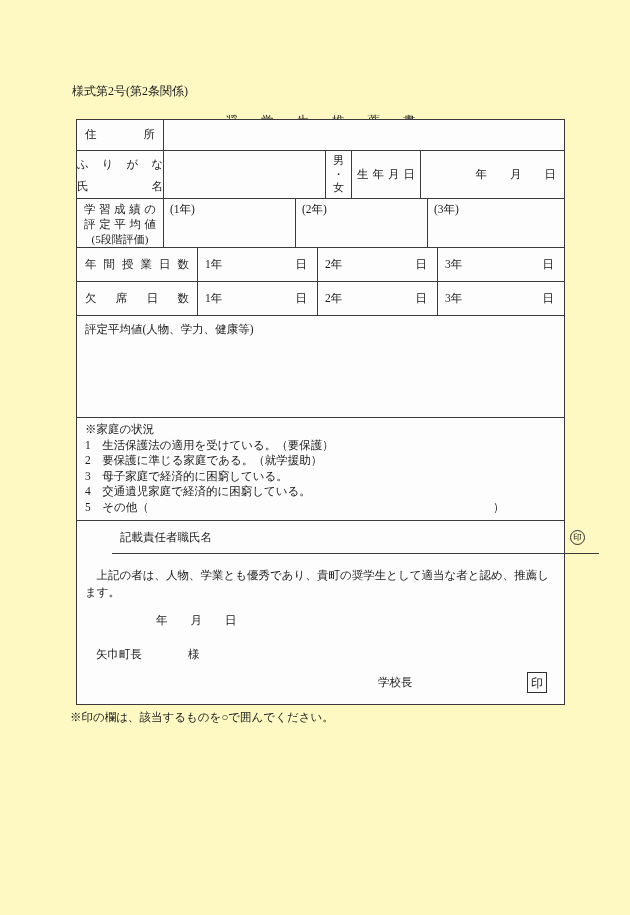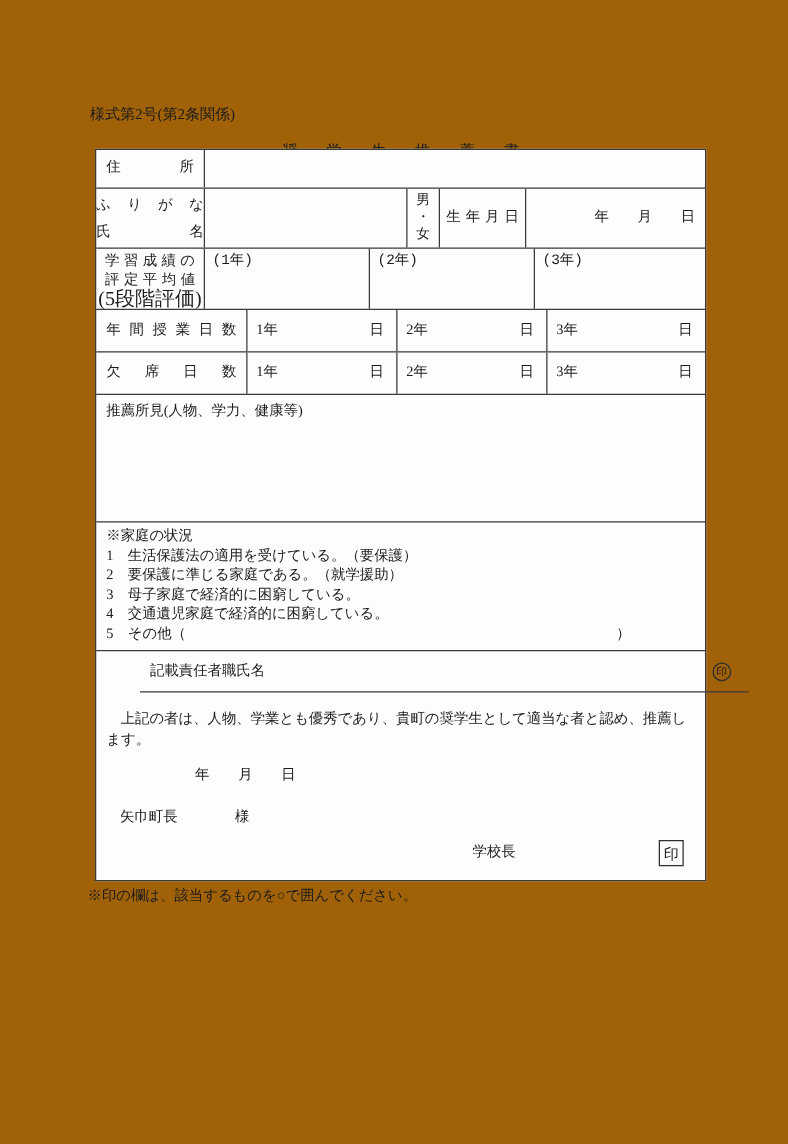--- a/index.html
+++ b/index.html
@@ -6,21 +6,21 @@
   html,body { background:#ffffff; }
   body {
     font-family: "Liberation Serif", "DejaVu Serif", serif;
     color:#1b1b1b;
     font-size:11.5px;
     line-height:1.3;
   }
   #page {
     position:relative;
     width:630px; height:915px;
-    background:#a16207;
+    background:#fef9c3;
     overflow:hidden;
   }
   .form-number { position:absolute; left:72px; top:84px; font-size:12px; }
   .doc-title {
     position:absolute; left:76px; top:113px; width:489px;
     text-align:center; font-size:12.5px;
     letter-spacing:23px; text-indent:23px;
     white-space:nowrap;
   }
   .tbl {
@@ -53,22 +53,22 @@
 
   .addr-label { line-height:29px; }
   .name-label { padding-top:2px; }
   .name-label div { line-height:22px; }
   .sex-cell { width:26px; white-space:pre-line; text-align:center; line-height:13.5px; padding-top:3px; font-size:11px; }
   .birth-label { width:69px; line-height:46px; padding:0 5px; }
   .birth-value { width:143px; line-height:46px; text-align:right; padding-right:8px; }
 
   .grade-label { padding-top:3px; }
   .grade-label .jline { line-height:15px; padding:0 7px; }
-  .grade-label .small { font-size:16px; text-align:left; text-align-last:center; line-height:15px; }
-  .grade-cell { padding:3px 6px;font-family:Liberation Mono, monospace; }
+  .grade-label .small { font-size:11px; text-align:left; text-align-last:center; line-height:15px; }
+  .grade-cell { padding:3px 6px; }
   .gw1 { width:132px; } .gw2 { width:132px; }
 
   .day-label { line-height:32px; }
   .day-cell { display:flex; justify-content:space-between; padding:0 10px 0 7px; line-height:32px; }
   .dw { width:120px; }
 
   .opinion { padding:6px 8px; }
   .family { padding:4px 8px; }
   .family div { line-height:15.6px; }
   .family .item5 { position:relative; }
@@ -158,21 +158,21 @@
         <span>2年</span>
         <span>日</span>
       </div>
       <div class="cell flex1 end day-cell">
         <span>3年</span>
         <span>日</span>
       </div>
     </div>
 
     <div class="row r6">
-      <div class="cell flex1 end opinion">推薦所見(人物、学力、健康等)</div>
+      <div class="cell flex1 end opinion">評定平均値(人物、学力、健康等)</div>
     </div>
 
     <div class="row r7">
       <div class="cell flex1 end family">
         <div>※家庭の状況</div>
         <div>1　生活保護法の適用を受けている。（要保護）</div>
         <div>2　要保護に準じる家庭である。（就学援助）</div>
         <div>3　母子家庭で経済的に困窮している。</div>
         <div>4　交通遺児家庭で経済的に困窮している。</div>
         <div class="item5">

